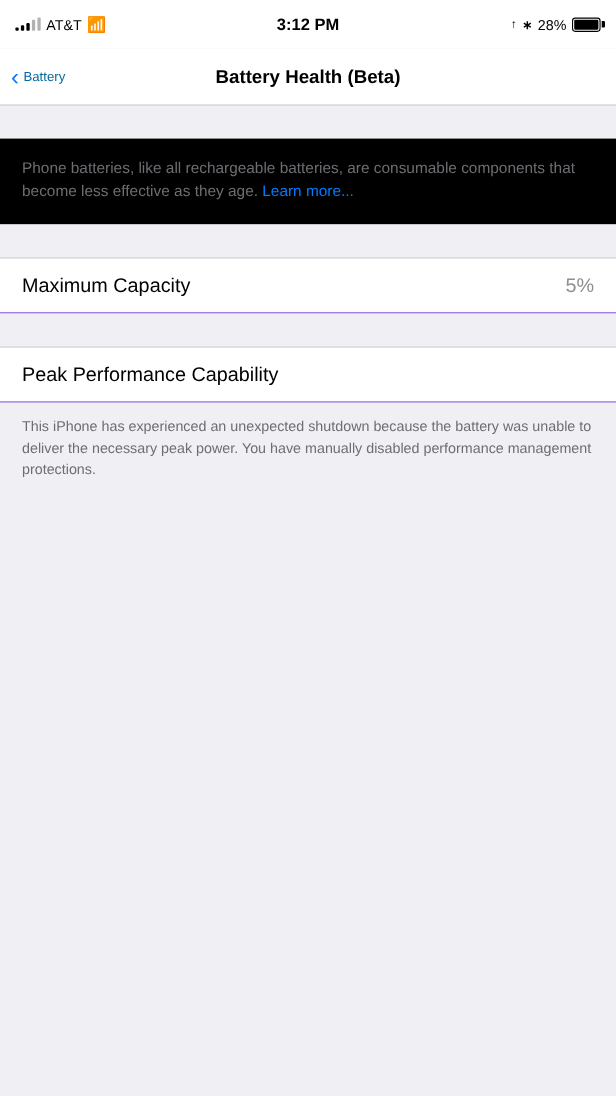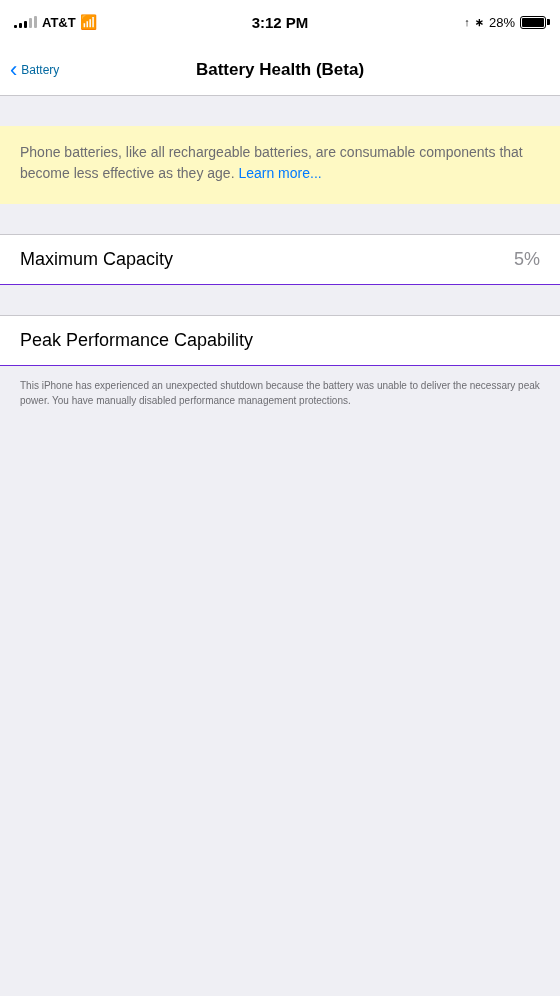--- a/index.html
+++ b/index.html
@@ -50,21 +50,21 @@
     .bar3 { height: 7px; }
     .bar4 { height: 10px; opacity: 0.3; }
     .bar5 { height: 12px; opacity: 0.3; }
 
     .wifi-icon {
       font-size: 14px;
     }
 
     .carrier-name {
       font-size: 13px;
-      font-weight: 700;
+      font-weight: 400;
     }
 
     .status-center {
       font-size: 15px;
       font-weight: 600;
       position: absolute;
       left: 50%;
       transform: translateX(-50%);
     }
 
@@ -157,21 +157,21 @@
       white-space: nowrap;
     }
 
     
     .content {
       padding-top: 30px;
     }
 
     
     .info-card {
-      background: #fef9c3;
+      background: #000000;
       padding: 16px 20px 20px 20px;
     }
 
     .info-text {
       font-size: 14px;
       color: #6d6d72;
       line-height: 1.5;
     }
 
     .info-link {
@@ -220,21 +220,21 @@
       color: #6d6d72;
       line-height: 1.5;
     }
 
     .peak-desc {
       padding: 12px 20px 16px 20px;
       background: #efeff4;
     }
 
     .peak-desc-text {
-      font-size: 10px;
+      font-size: 13px;
       color: #6d6d72;
       line-height: 1.5;
     }
   </style>
 </head>
 <body>
 
 <div class="status-bar">
   <div class="status-left">
     <div class="signal-bars">

